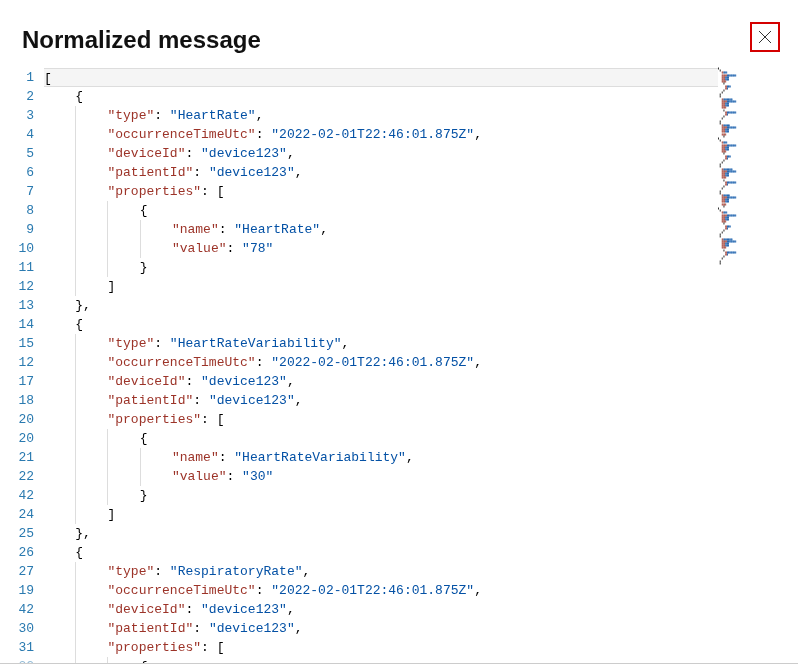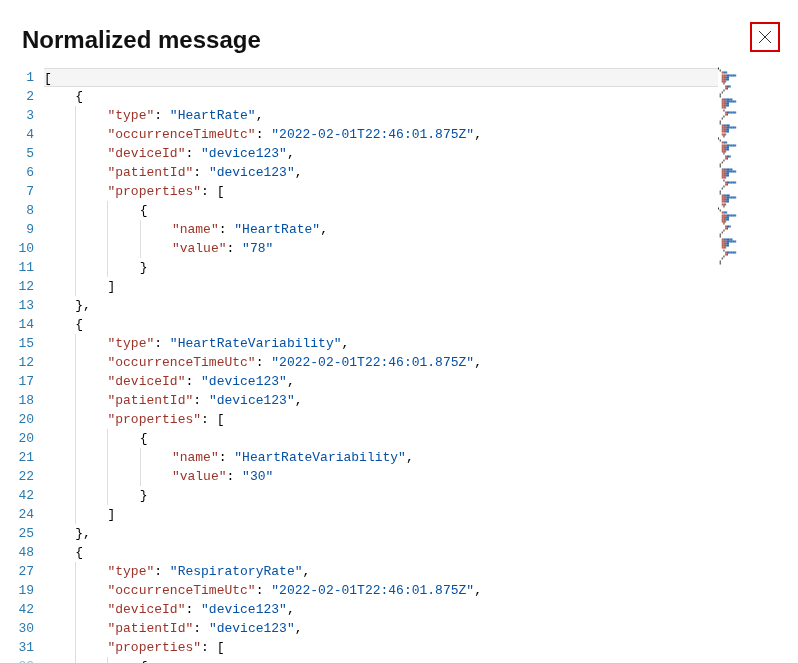--- a/index.html
+++ b/index.html
@@ -137,21 +137,21 @@
         <div>12</div>
         <div>17</div>
         <div>18</div>
         <div>20</div>
         <div>20</div>
         <div>21</div>
         <div>22</div>
         <div>42</div>
         <div>24</div>
         <div>25</div>
-        <div>48</div>
+        <div>26</div>
         <div>27</div>
         <div>19</div>
         <div>42</div>
         <div>30</div>
         <div>31</div>
         <div style="opacity: 0.5;">32</div>
       </div>
     <div class="code" id="code"><div class="code-line line1"><span class="tok-punc">[</span></div><div class="code-line">    <span class="tok-punc">{</span></div><div class="code-line">    <span class="indent-guide">    </span><span class="tok-key">"type"</span><span class="tok-punc">: </span><span class="tok-str">"HeartRate"</span><span class="tok-punc">,</span></div><div class="code-line">    <span class="indent-guide">    </span><span class="tok-key">"occurrenceTimeUtc"</span><span class="tok-punc">: </span><span class="tok-str">"2022-02-01T22:46:01.875Z"</span><span class="tok-punc">,</span></div><div class="code-line">    <span class="indent-guide">    </span><span class="tok-key">"deviceId"</span><span class="tok-punc">: </span><span class="tok-str">"device123"</span><span class="tok-punc">,</span></div><div class="code-line">    <span class="indent-guide">    </span><span class="tok-key">"patientId"</span><span class="tok-punc">: </span><span class="tok-str">"device123"</span><span class="tok-punc">,</span></div><div class="code-line">    <span class="indent-guide">    </span><span class="tok-key">"properties"</span><span class="tok-punc">: [</span></div><div class="code-line">    <span class="indent-guide">    </span><span class="indent-guide">    </span><span class="tok-punc">{</span></div><div class="code-line">    <span class="indent-guide">    </span><span class="indent-guide">    </span><span class="indent-guide">    </span><span class="tok-key">"name"</span><span class="tok-punc">: </span><span class="tok-str">"HeartRate"</span><span class="tok-punc">,</span></div><div class="code-line">    <span class="indent-guide">    </span><span class="indent-guide">    </span><span class="indent-guide">    </span><span class="tok-key">"value"</span><span class="tok-punc">: </span><span class="tok-str">"78"</span></div><div class="code-line">    <span class="indent-guide">    </span><span class="indent-guide">    </span><span class="tok-punc">}</span></div><div class="code-line">    <span class="indent-guide">    </span><span class="tok-punc">]</span></div><div class="code-line">    <span class="tok-punc">},</span></div><div class="code-line">    <span class="tok-punc">{</span></div><div class="code-line">    <span class="indent-guide">    </span><span class="tok-key">"type"</span><span class="tok-punc">: </span><span class="tok-str">"HeartRateVariability"</span><span class="tok-punc">,</span></div><div class="code-line">    <span class="indent-guide">    </span><span class="tok-key">"occurrenceTimeUtc"</span><span class="tok-punc">: </span><span class="tok-str">"2022-02-01T22:46:01.875Z"</span><span class="tok-punc">,</span></div><div class="code-line">    <span class="indent-guide">    </span><span class="tok-key">"deviceId"</span><span class="tok-punc">: </span><span class="tok-str">"device123"</span><span class="tok-punc">,</span></div><div class="code-line">    <span class="indent-guide">    </span><span class="tok-key">"patientId"</span><span class="tok-punc">: </span><span class="tok-str">"device123"</span><span class="tok-punc">,</span></div><div class="code-line">    <span class="indent-guide">    </span><span class="tok-key">"properties"</span><span class="tok-punc">: [</span></div><div class="code-line">    <span class="indent-guide">    </span><span class="indent-guide">    </span><span class="tok-punc">{</span></div><div class="code-line">    <span class="indent-guide">    </span><span class="indent-guide">    </span><span class="indent-guide">    </span><span class="tok-key">"name"</span><span class="tok-punc">: </span><span class="tok-str">"HeartRateVariability"</span><span class="tok-punc">,</span></div><div class="code-line">    <span class="indent-guide">    </span><span class="indent-guide">    </span><span class="indent-guide">    </span><span class="tok-key">"value"</span><span class="tok-punc">: </span><span class="tok-str">"30"</span></div><div class="code-line">    <span class="indent-guide">    </span><span class="indent-guide">    </span><span class="tok-punc">}</span></div><div class="code-line">    <span class="indent-guide">    </span><span class="tok-punc">]</span></div><div class="code-line">    <span class="tok-punc">},</span></div><div class="code-line">    <span class="tok-punc">{</span></div><div class="code-line">    <span class="indent-guide">    </span><span class="tok-key">"type"</span><span class="tok-punc">: </span><span class="tok-str">"RespiratoryRate"</span><span class="tok-punc">,</span></div><div class="code-line">    <span class="indent-guide">    </span><span class="tok-key">"occurrenceTimeUtc"</span><span class="tok-punc">: </span><span class="tok-str">"2022-02-01T22:46:01.875Z"</span><span class="tok-punc">,</span></div><div class="code-line">    <span class="indent-guide">    </span><span class="tok-key">"deviceId"</span><span class="tok-punc">: </span><span class="tok-str">"device123"</span><span class="tok-punc">,</span></div><div class="code-line">    <span class="indent-guide">    </span><span class="tok-key">"patientId"</span><span class="tok-punc">: </span><span class="tok-str">"device123"</span><span class="tok-punc">,</span></div><div class="code-line">    <span class="indent-guide">    </span><span class="tok-key">"properties"</span><span class="tok-punc">: [</span></div><div class="code-line">    <span class="indent-guide">    </span><span class="indent-guide">    </span><span class="tok-punc">{</span></div></div>
     <div class="minimap" id="minimap">
         <div class="mm-line"><span style="color:#000">█</span></div>

